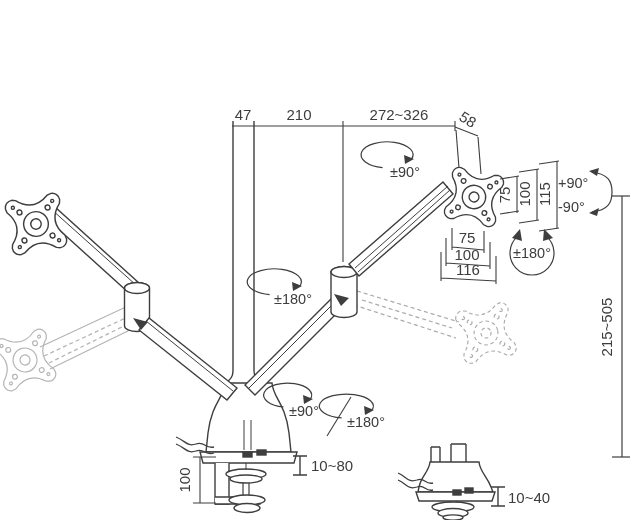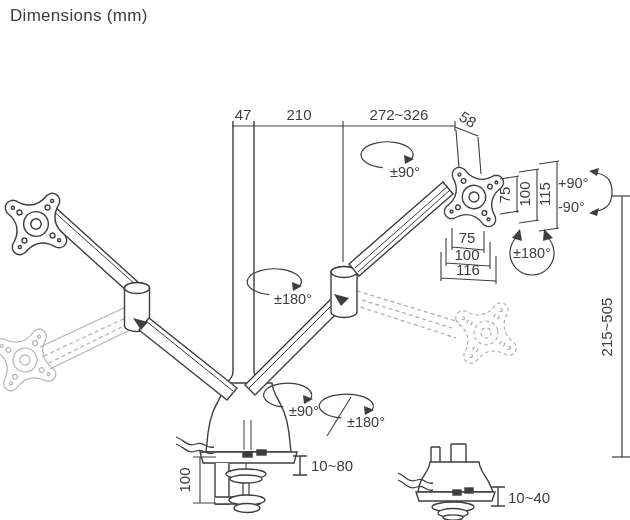--- a/index.html
+++ b/index.html
@@ -7,21 +7,20 @@
           font-family:"Liberation Sans", sans-serif;}
   .title{position:absolute;left:10px;top:6px;font-size:17px;color:#3d3d3d;letter-spacing:.3px;}
   svg text{font-family:"Liberation Sans", sans-serif;fill:#3d3d3d;}
   .dimtxt{font-size:15px;}
   .rottxt{font-size:14.5px;}
 </style>
 </head>
 <body>
 
 <div class="canvas">
-  <div class="title">Dimensions (mm)</div>
 
   <svg width="630" height="520" viewBox="0 0 630 520">
     <defs>
 
       <g id="vesa">
         <path d="M -29,-21 A 8 8 0 0 1 -21,-29 L -17,-28 Q 0,-13 17,-28 L 21,-29
                  A 8 8 0 0 1 29,-21 L 28,-17 Q 13,0 28,17 L 29,21
                  A 8 8 0 0 1 21,29 L 17,28 Q 0,13 -17,28 L -21,29
                  A 8 8 0 0 1 -29,21 L -28,17 Q -13,0 -28,-17 Z"></path>
         <circle cx="0" cy="0" r="13"></circle>

